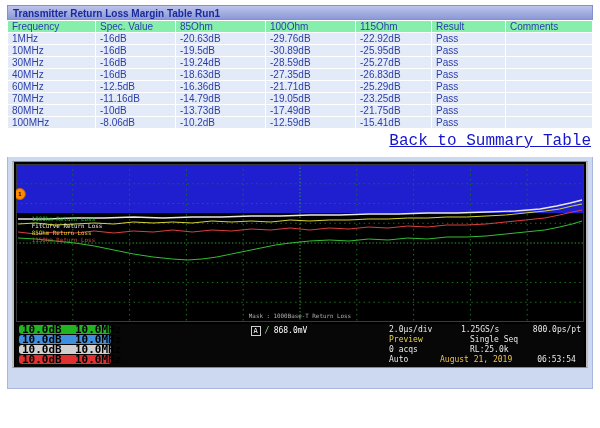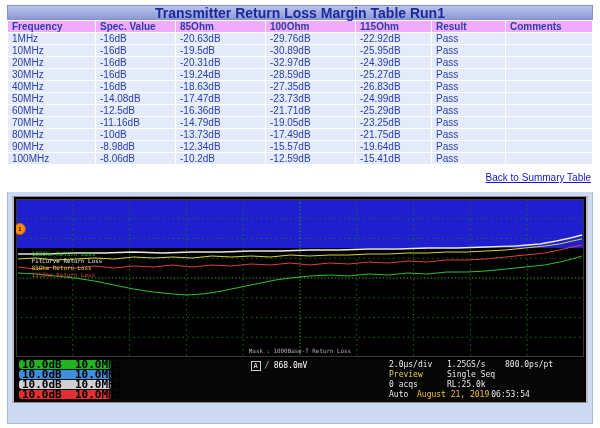--- a/index.html
+++ b/index.html
@@ -5,36 +5,36 @@
   * { margin:0; padding:0; box-sizing:border-box; }
   html,body { width:600px; height:428px; background:#ffffff; overflow:hidden;
     font-family:"Liberation Sans", sans-serif; }
   .page { padding:5px 7px; }
 
   
   .sec-header {
     height:15px; line-height:13px; padding:1px 5px;
     background:linear-gradient(to bottom,#bcc4ec,#8c99d6);
     border:1px solid #8490cc;
-    color:#1b2a9b; font-size:14px; font-weight:bold;text-align:center;
+    color:#1b2a9b; font-size:10px; font-weight:bold;
   }
 
   
   table.margin { width:100%; border-collapse:collapse; table-layout:fixed; }
   table.margin th, table.margin td {
     border:1px solid #ffffff; font-size:10px; height:12px;
     padding:0 4px; text-align:left; color:#2b3ea8; white-space:nowrap; overflow:hidden;
   }
-  table.margin th { background:#f0abfc; font-weight:bold;margin-left:28px; }
+  table.margin th { background:#86efac; font-weight:normal;margin-left:28px; }
   table.margin td { background:#e4ebf8; }
   col.c0{width:88px} col.c1{width:80px} col.c2{width:90px} col.c3{width:90px}
   col.c4{width:76px} col.c5{width:74px} col.c6{width:auto}
 
   .back-row { text-align:right; padding:2px 2px 1px 0; background:#ffffff; }
-  a.blue-link { color:#1515cc; font-size:10px; text-decoration:underline; cursor:pointer; }
+  a.blue-link { color:#1515cc; font-size:16px; text-decoration:underline; cursor:pointer;font-family:Liberation Mono, monospace; }
 
   .gap { height:6px; }
 
   
   .plot-body { background:#cdd9f1; border:1px solid #aab6dd; border-top:none; padding:4px 4px 5px 4px; height:232px; }
   .run-link-row { padding:1px 2px 3px 2px; }
 
   .scope-shell { background:#000; border-left:2px solid #bdbdbd; border-right:2px solid #bdbdbd;
     border-top:1px solid #8a8a8a; border-bottom:1px solid #8a8a8a; padding:2px; height:207px; }
   .graticule { position:relative; height:158px; background:#000; }
@@ -51,21 +51,21 @@
   .pill-ch2 { background:#3f8fde; }
   .pill-ch3 { background:#d0d0d0; }
   .pill-ch4 { background:#e03030; }
 
   .trig-col { flex:1; display:flex; justify-content:center; align-items:flex-start; padding-top:1px; gap:4px; }
   .trig-src { border:1px solid #cfcfcf; padding:0 2px; line-height:8px; font-size:7px; color:#fff; }
   .trig-slope { color:#8fdc8f; font-style:italic; }
   .trig-level { color:#fff; }
 
   .info-col { width:192px; display:flex; flex-direction:column; gap:1px; }
-  .info-row { display:flex; gap:2px; height:9px; line-height:9px; white-space:nowrap; }
+  .info-row { display:flex; gap:25px; height:9px; line-height:9px; white-space:nowrap; }
   .w58 { width:56px; } .w30 { width:26px; }
   .yellow { color:#e6d44a; } .orange-date { color:#f0c240; }
 </style>
 </head>
 <body>
 
 <div class="page">
 
   <div>
     <div class="sec-header">Transmitter Return Loss Margin Table Run1</div>
@@ -102,52 +102,34 @@
       <tr>
         <td>10MHz</td>
             <td>-16dB</td>
             <td>-19.5dB</td>
             <td>-30.89dB</td>
             <td>-25.95dB</td>
             <td>Pass</td>
             <td></td>
       </tr>
       <tr>
-        <td>20MHz</td>
-            <td>-16dB</td>
-            <td>-20.31dB</td>
-            <td>-32.97dB</td>
-            <td>-24.39dB</td>
-            <td>Pass</td>
-            <td></td>
-      </tr>
-      <tr>
         <td>30MHz</td>
             <td>-16dB</td>
             <td>-19.24dB</td>
             <td>-28.59dB</td>
             <td>-25.27dB</td>
             <td>Pass</td>
             <td></td>
       </tr>
       <tr>
         <td>40MHz</td>
             <td>-16dB</td>
             <td>-18.63dB</td>
             <td>-27.35dB</td>
             <td>-26.83dB</td>
-            <td>Pass</td>
-            <td></td>
-      </tr>
-      <tr>
-        <td>50MHz</td>
-            <td>-14.08dB</td>
-            <td>-17.47dB</td>
-            <td>-23.73dB</td>
-            <td>-24.99dB</td>
             <td>Pass</td>
             <td></td>
       </tr>
       <tr>
         <td>60MHz</td>
             <td>-12.5dB</td>
             <td>-16.36dB</td>
             <td>-21.71dB</td>
             <td>-25.29dB</td>
             <td>Pass</td>
@@ -161,29 +143,20 @@
             <td>-23.25dB</td>
             <td>Pass</td>
             <td></td>
       </tr>
       <tr>
         <td>80MHz</td>
             <td>-10dB</td>
             <td>-13.73dB</td>
             <td>-17.49dB</td>
             <td>-21.75dB</td>
-            <td>Pass</td>
-            <td></td>
-      </tr>
-      <tr>
-        <td>90MHz</td>
-            <td>-8.98dB</td>
-            <td>-12.34dB</td>
-            <td>-15.57dB</td>
-            <td>-19.64dB</td>
             <td>Pass</td>
             <td></td>
       </tr>
       <tr>
         <td>100MHz</td>
             <td>-8.06dB</td>
             <td>-10.2dB</td>
             <td>-12.59dB</td>
             <td>-15.41dB</td>
             <td>Pass</td>

